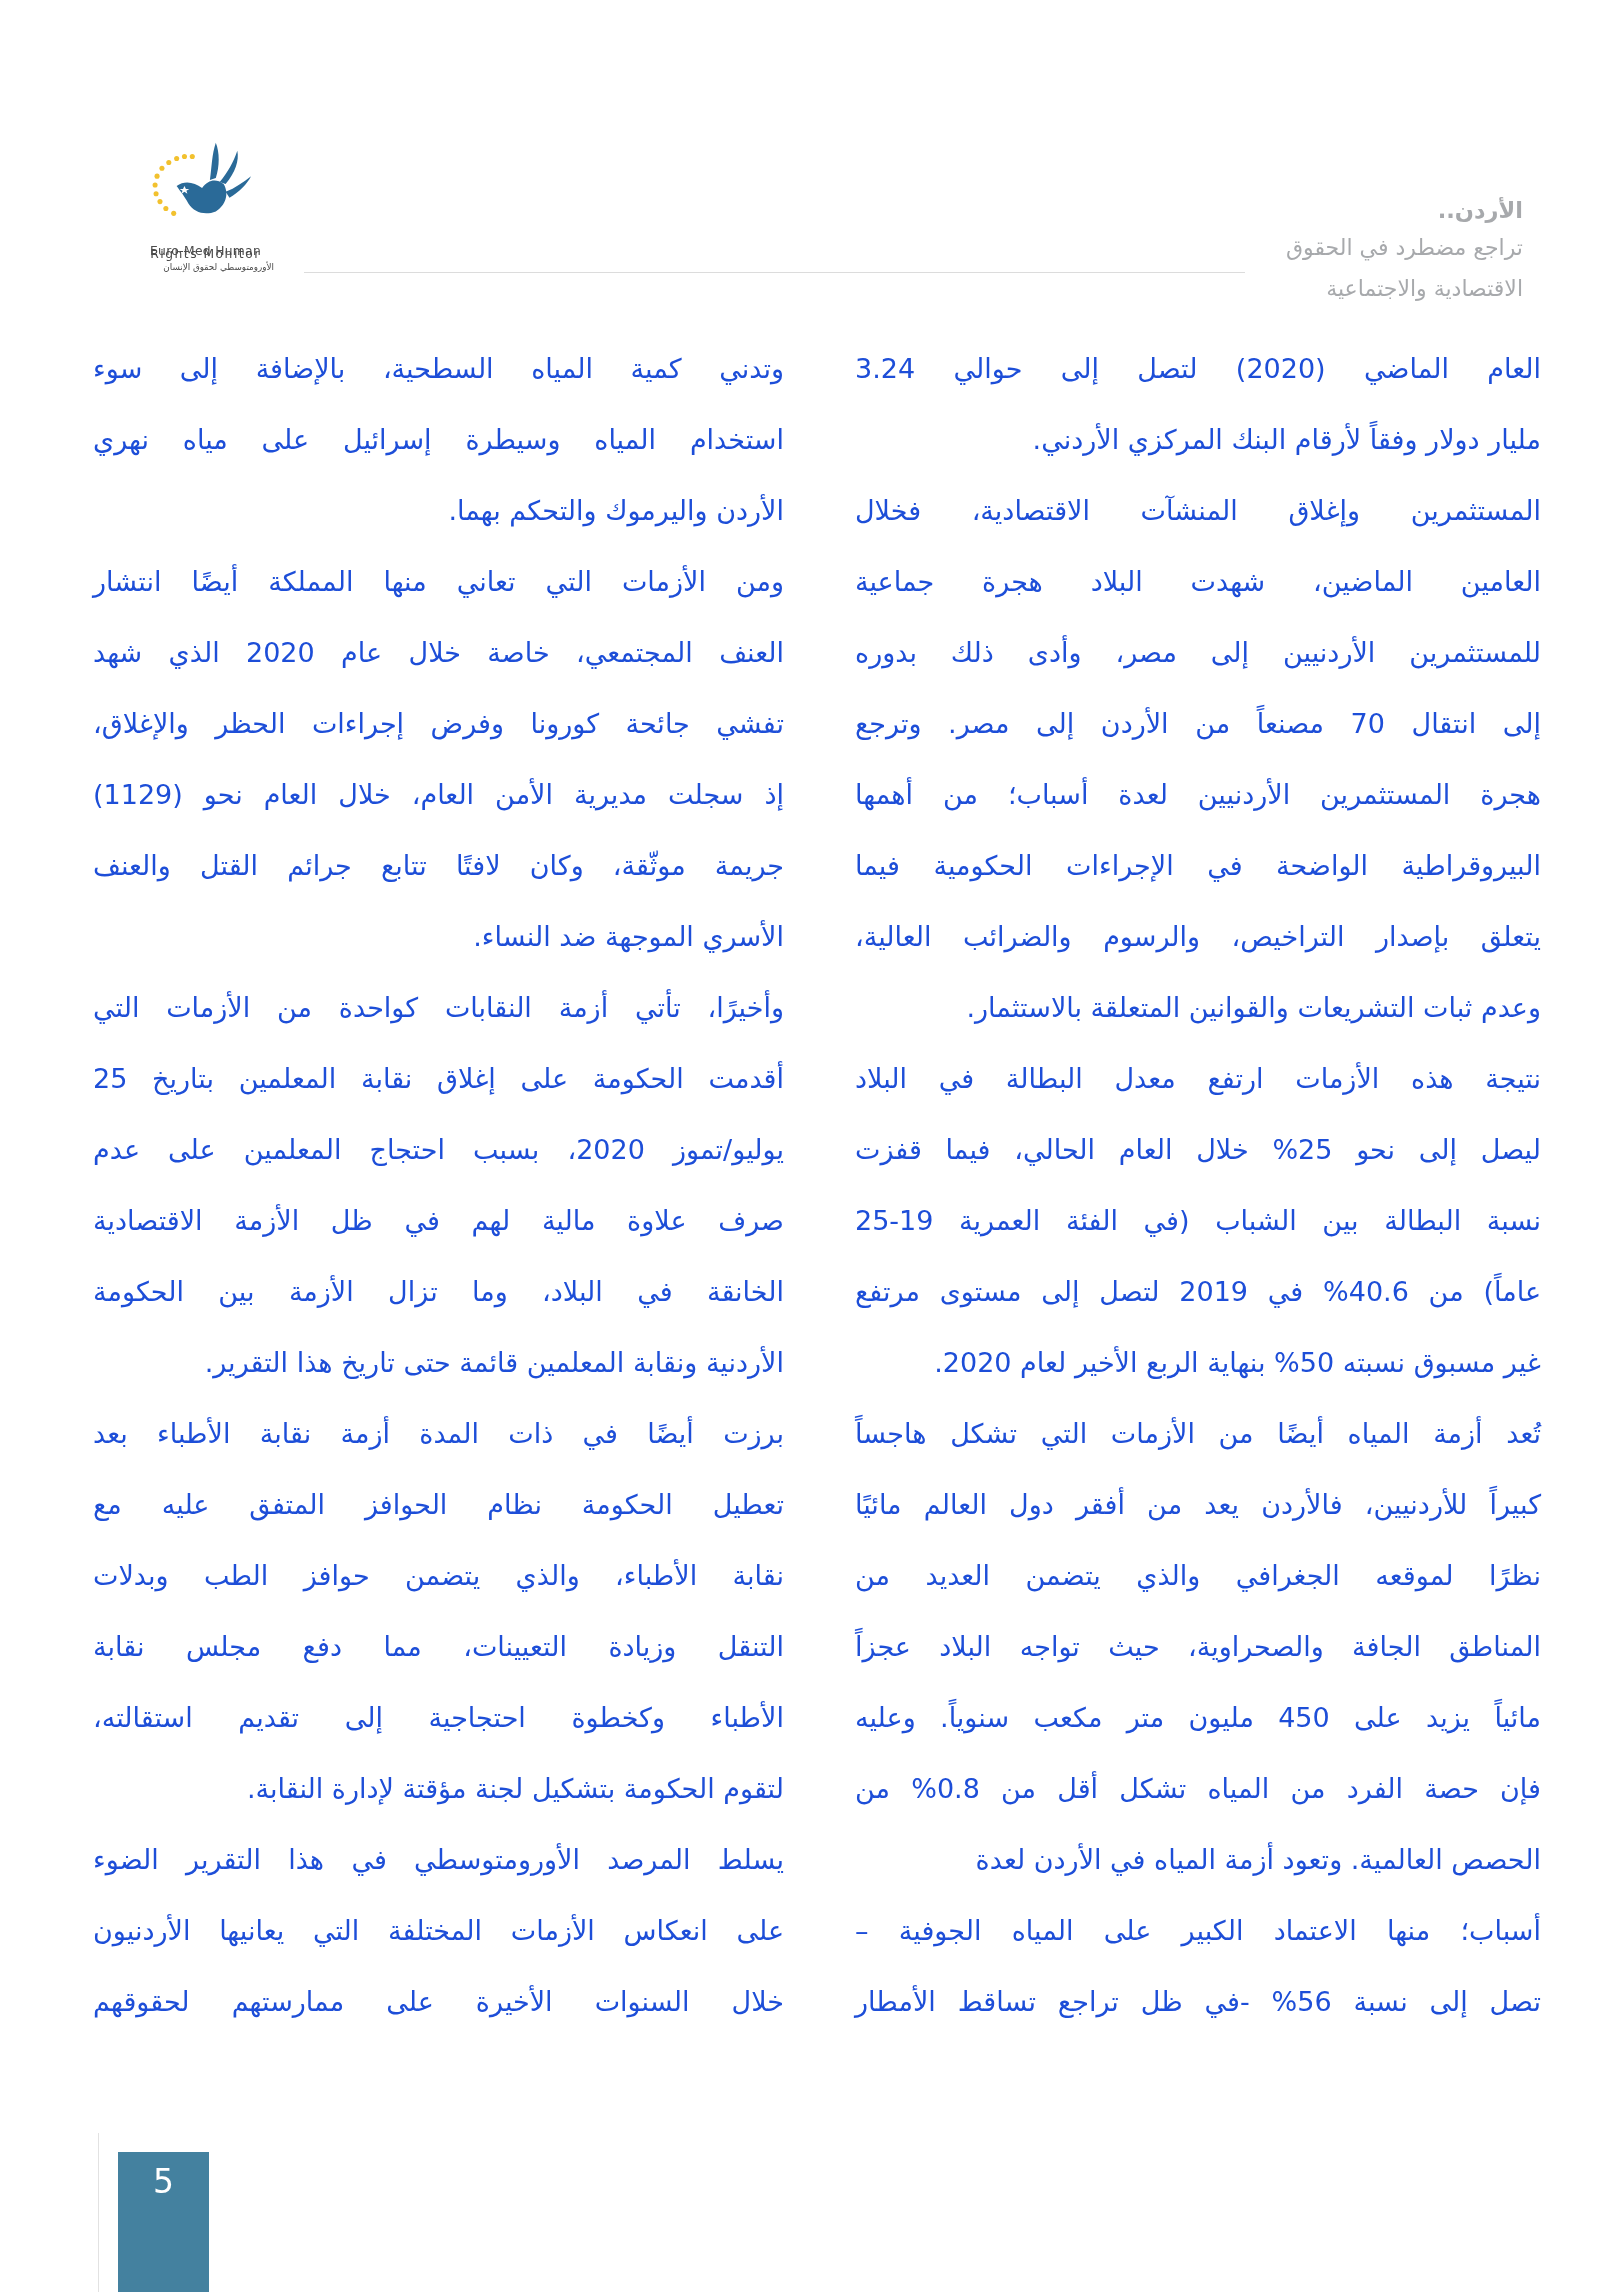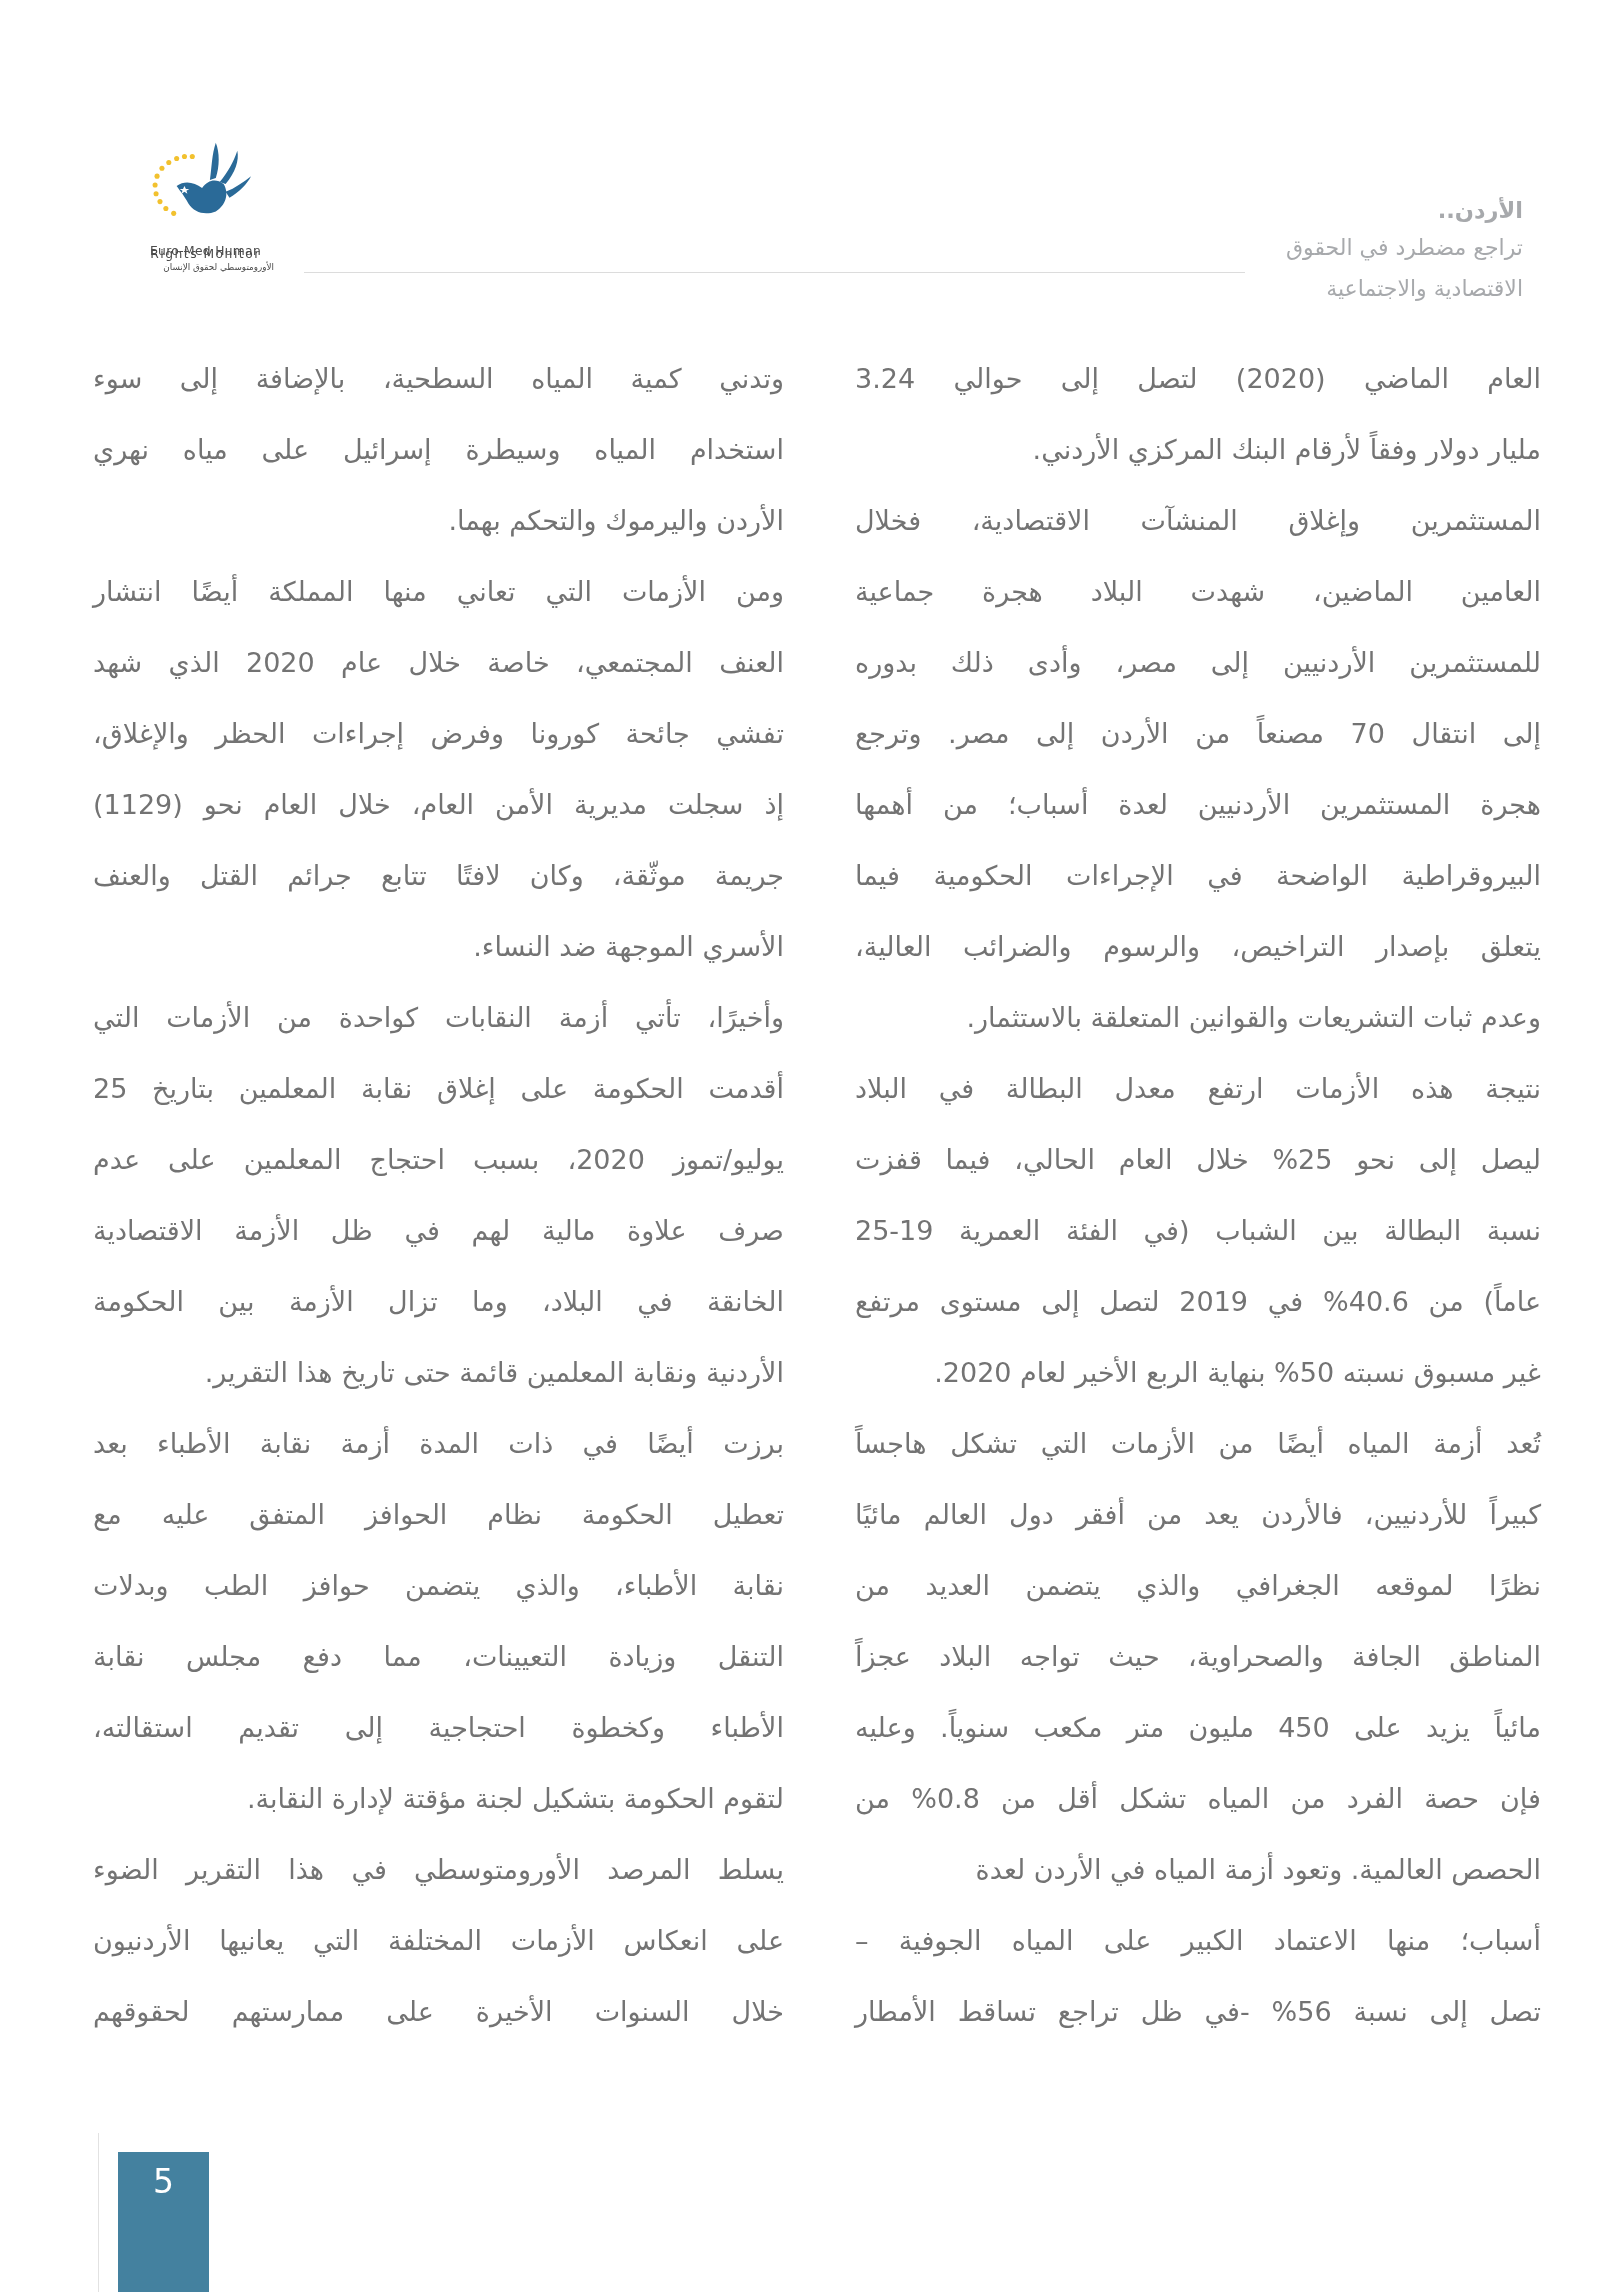--- a/index.html
+++ b/index.html
@@ -67,28 +67,28 @@
     .header-rule {
       position: absolute;
       left: 304px;
       top: 272px;
       width: 941px;
       height: 1px;
       background: #dcdcdc;
     }
     .col {
       position: absolute;
-      top: 343px;
+      top: 333px;
       width: 696px;
       direction: rtl;
       text-align: justify;
       text-align-last: right;
       font-size: 27px;
       line-height: 71px;
-      color: #737373;
+      color: #1d4ed8;
     }
     .col-right { right: 80px; width: 686px; }
     .col-left { left: 93px; width: 691px; }
     .col .line {
       display: block;
       white-space: nowrap;
       text-align-last: justify;
       text-align: justify;
     }
     .col .line.last {

